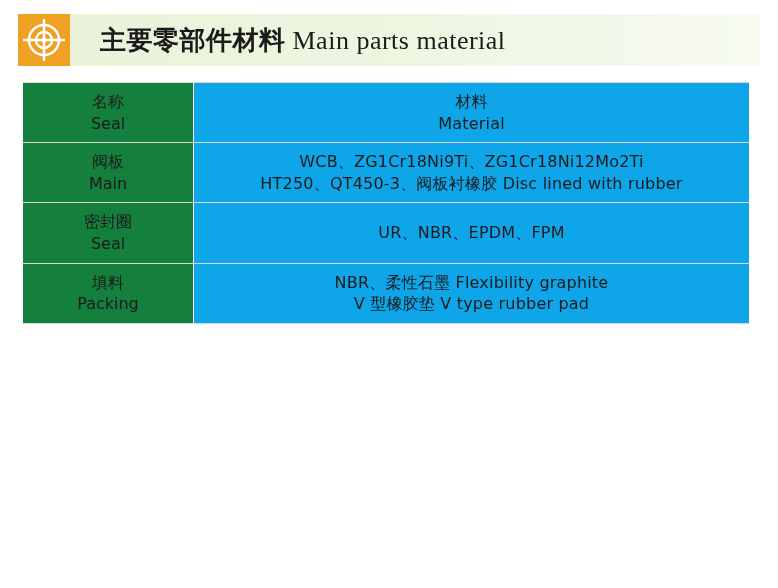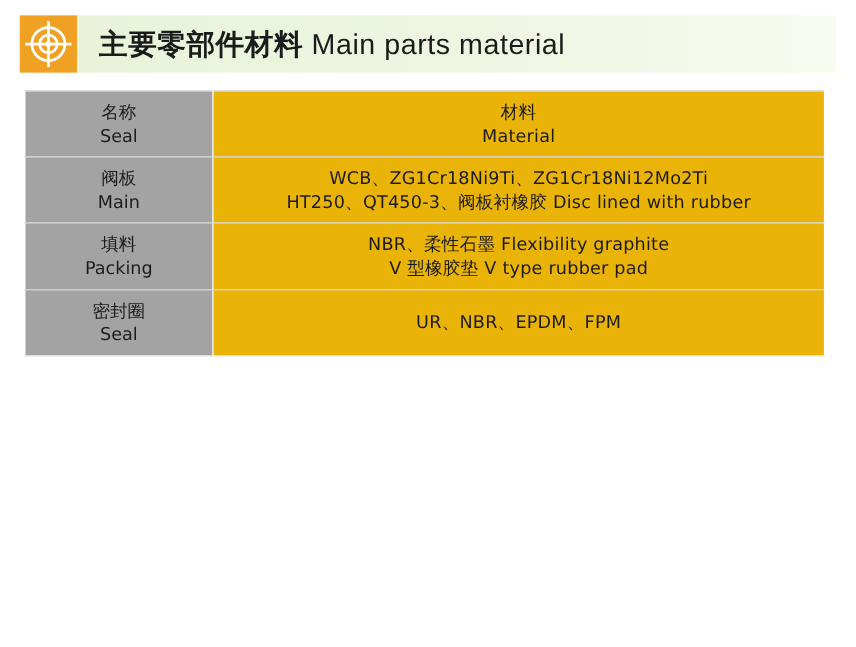--- a/index.html
+++ b/index.html
@@ -35,26 +35,26 @@
     width: 52px;
     height: 52px;
     background: #f0a124;
     flex: 0 0 52px;
     position: relative;
   }
   .header-icon svg {
     display: block;
   }
   .header-title {
-    margin-left: 20px;
+    margin-left: 30px;
     font-size: 26px;
     color: #1b1b1b;
     letter-spacing: 0.5px;
     white-space: nowrap;
-    font-family: Liberation Sans, sans-serif;
+    font-family: Liberation Serif, serif;
   }
   .header-title .cn {
     font-weight: bold;
   }
 
   
   .table {
     position: absolute;
     left: 22px;
     top: 82px;
@@ -71,24 +71,24 @@
     font-size: 16px;
     line-height: 1.35;
     color: #1b1b1b;
     font-family: "DejaVu Sans", "Liberation Sans", sans-serif;
   }
   .table tr:first-child td {
     border-top: 1px solid #d9d9d9;
   }
   .col-name {
     width: 158px;
-    background: #a3a3a3;
+    background: #15803d;
   }
   .col-material {
-    background: #eab308;
+    background: #0ea5e9;
     font-size: 17px;
   }
   .table tr.header-row td {
     font-size: 16px;
   }
   .cell-line {
     display: block;
     white-space: nowrap;
   }
   .cell-line.cn {
@@ -140,34 +140,34 @@
         </td>
         <td class="col-material">
           <span class="cell-line">WCB、ZG1Cr18Ni9Ti、ZG1Cr18Ni12Mo2Ti</span>
           <span class="cell-line">HT250、QT450-3、阀板衬橡胶 Disc lined with rubber</span>
         </td>
       </tr>
 
 
       <tr>
         <td class="col-name">
+          <span class="cell-line cn">密封圈</span>
+          <span class="cell-line">Seal</span>
+        </td>
+        <td class="col-material">
+          <span class="cell-line">UR、NBR、EPDM、FPM</span>
+        </td>
+      </tr>
+
+      <tr>
+        <td class="col-name">
           <span class="cell-line cn">填料</span>
           <span class="cell-line">Packing</span>
         </td>
         <td class="col-material">
           <span class="cell-line">NBR、柔性石墨 Flexibility graphite</span>
           <span class="cell-line">V 型橡胶垫 V type rubber pad</span>
         </td>
       </tr>
-
-      <tr>
-        <td class="col-name">
-          <span class="cell-line cn">密封圈</span>
-          <span class="cell-line">Seal</span>
-        </td>
-        <td class="col-material">
-          <span class="cell-line">UR、NBR、EPDM、FPM</span>
-        </td>
-      </tr>
     </tbody>
   </table>
 
 </div>
 
 </body></html>

